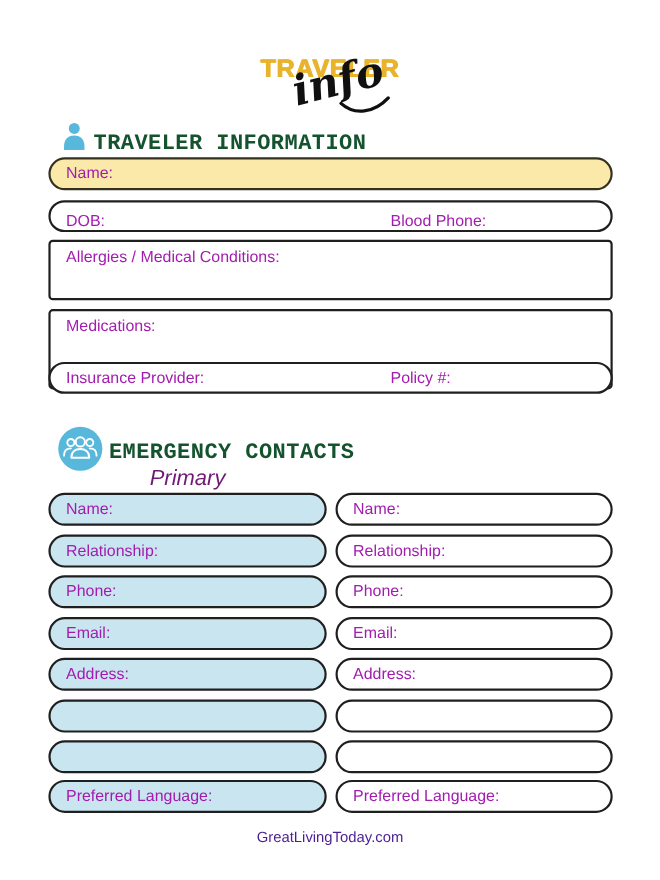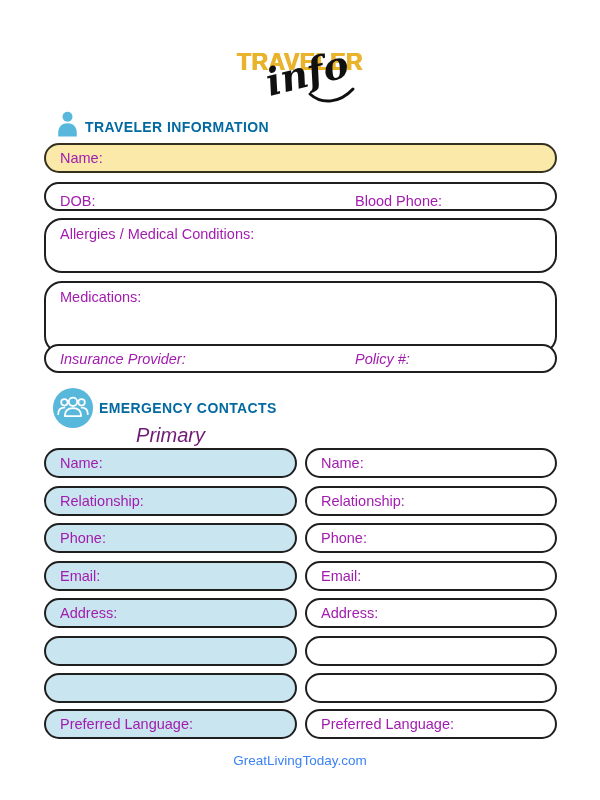--- a/index.html
+++ b/index.html
@@ -7,38 +7,38 @@
     position:relative;width:600px;height:800px;background:#ffffff;overflow:hidden;
     font-family:"Liberation Sans",sans-serif;color:#141414;
   }
   
   .logo-word{position:absolute;left:0;right:0;text-align:center;font-weight:bold;
     text-shadow:0.5px 0 0 currentColor,-0.5px 0 0 currentColor;letter-spacing:0.5px;}
   #logo-top{top:49px;font-size:23px;color:#E9B32B;}
   #logo-bottom{top:69px;font-size:32px;color:#8AD2F1;}
   #logo-script{position:absolute;left:252px;top:44px;z-index:3;}
   
-  .sec-title{position:absolute;font-weight:bold;font-size:14px;letter-spacing:0.4px;color:#0369a1;white-space:nowrap;}
+  .sec-title{position:absolute;font-weight:bold;font-size:20px;letter-spacing:0.4px;color:#14532d;white-space:nowrap;font-family:Liberation Mono, monospace;}
   .sec-icon{position:absolute;}
   .col-label{position:absolute;font-style:italic;font-size:20px;color:#701a75;text-align:center;}
   
   .box{position:absolute;box-sizing:border-box;background:#ffffff;border:2px solid #1F1F1F;
     border-radius:15px;display:flex;align-items:center;padding:0 14px;font-size:14.5px;color:#a21caf;}
-  .box.tall{align-items:flex-start;padding-top:6px;border-radius:18px;}
+  .box.tall{align-items:flex-start;padding-top:6px;border-radius:4px;}
   .box.yellow{background:#FBE9A9;border-color:#35311F;}
   .box.bluefill{background:#C9E5F0;}
   .lbl{white-space:nowrap;}
   .lbl2{position:absolute;left:309px;white-space:nowrap;}
   
   .trav{left:44px;width:513px;}
   
   .colL{left:44px;width:253px;}
   .colR{left:305px;width:252px;}
   
-  #footer{position:absolute;top:753px;left:0;right:0;text-align:center;font-size:13.5px;color:#3b82f6;}
+  #footer{position:absolute;top:753px;left:0;right:0;text-align:center;font-size:13.5px;color:#4c1d95;}
 </style>
 </head>
 <body>
 
 <div id="page">
 
   <div class="logo-word" id="logo-top">TRAVELER</div>
   <svg id="logo-script" viewBox="0 0 115 64" width="115" height="64">
     <g transform="rotate(-14 57 32)">
       <text x="14" y="42" font-family="DejaVu Serif, serif" font-style="italic" font-weight="bold" font-size="38" fill="#101010">info</text>
@@ -62,21 +62,21 @@
   </div>
 
   <div class="box tall trav" style="top:218px;height:55px;">
     <span class="lbl">Allergies / Medical Conditions:</span>
   </div>
 
   <div class="box tall trav" style="top:281px;height:73px;">
     <span class="lbl">Medications:</span>
   </div>
 
-  <div class="box trav" style="top:344px;height:29px;font-style:italic;">
+  <div class="box trav" style="top:329px;height:29px;">
     <span class="lbl">Insurance Provider:</span>
     <span class="lbl2">Policy #:</span>
   </div>
 
   <svg class="sec-icon" style="left:52px;top:387px;" width="42" height="42" viewBox="0 0 44 44">
     <circle cx="22" cy="22" r="21" fill="#58B8DB"></circle>
     <circle cx="13" cy="16" r="3.4" fill="none" stroke="#ffffff" stroke-width="1.8"></circle>
     <path d="M6.5 28.5 C6.5 24 9 21.6 13 21.6" fill="none" stroke="#ffffff" stroke-width="1.8" stroke-linecap="round"></path>
     <circle cx="31" cy="16" r="3.4" fill="none" stroke="#ffffff" stroke-width="1.8"></circle>
     <path d="M37.5 28.5 C37.5 24 35 21.6 31 21.6" fill="none" stroke="#ffffff" stroke-width="1.8" stroke-linecap="round"></path>

